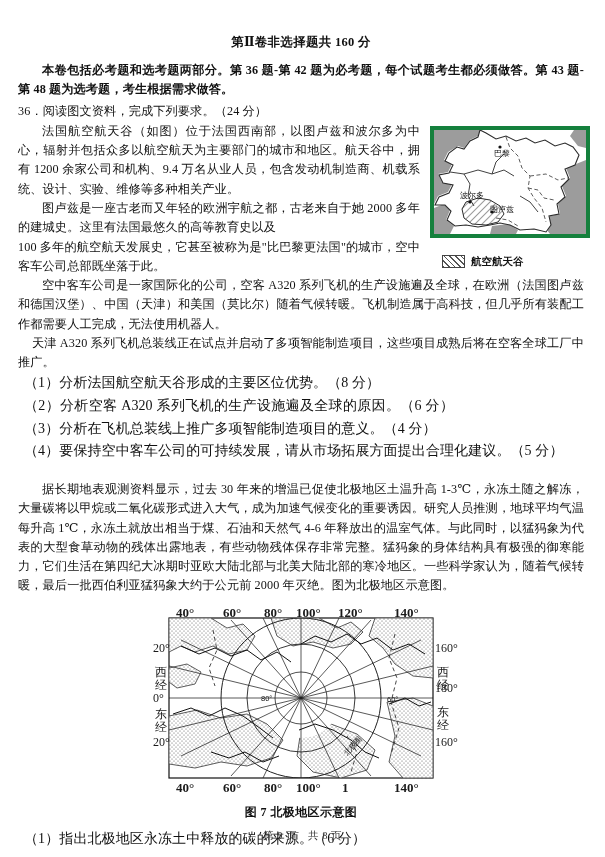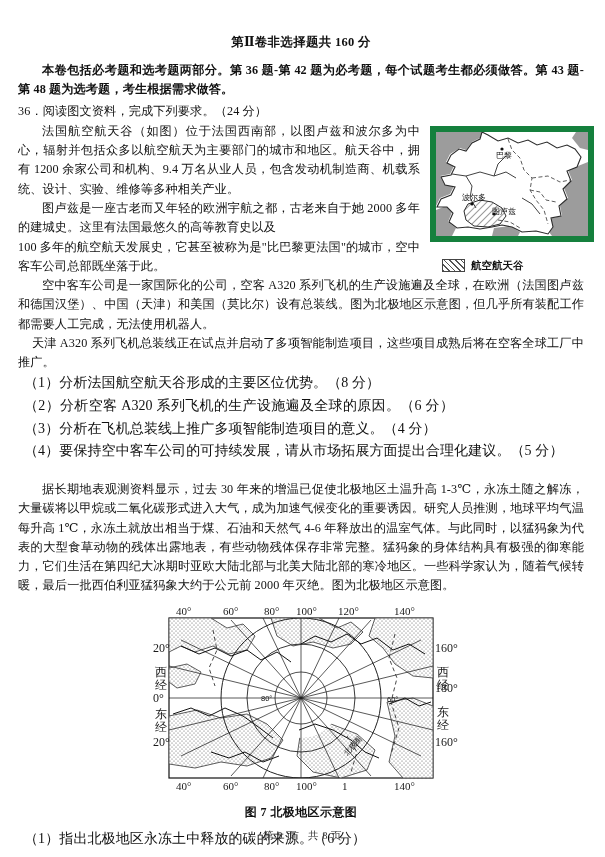--- a/index.html
+++ b/index.html
@@ -69,21 +69,21 @@
   
   .q36-wrap { position: relative; }
   .france-fig {
     float: right;
     width: 154px;
     margin: 4px 0 2px 10px;
   }
   .france-map {
     width: 152px;
     height: 104px;
-    border: 6px solid #15803d;
+    border: 4px solid #15803d;
     position: relative;
     background: #15803d;
     overflow: hidden;
   }
   .france-legend {
     margin-top: 17px;
     display: flex;
     align-items: center;
     gap: 6px;
     font-size: 10.5px;
@@ -111,22 +111,22 @@
   }
   .arctic-caption {
     text-align: center;
     font-weight: bold;
     font-size: 12px;
     margin-top: 2px;
     letter-spacing: 0.4px;
   }
   .ax-lab {
     position: absolute;
-    font-size: 11px;
-    font-weight: normal;
+    font-size: 13px;
+    font-weight: bold;
     color: #1a1a1a;
     white-space: nowrap;
   }
   .side-lab {
     position: absolute;
     font-size: 12px;
     font-weight: normal;
     color: #1a1a1a;
     width: 11px;
     text-align: center;
@@ -210,21 +210,21 @@
       </div>
       <div class="france-legend">
         <span class="legend-swatch"></span>
         <span class="legend-label">航空航天谷</span>
       </div>
     </div>
 
     <p class="para indent">法国航空航天谷（如图）位于法国西南部，以图卢兹和波尔多为中心，辐射并包括众多以航空航天为主要部门的城市和地区。航天谷中，拥有 1200 余家公司和机构、9.4 万名从业人员，包含发动机制造商、机载系统、设计、实验、维修等多种相关产业。</p>
     <p class="para indent">图卢兹是一座古老而又年轻的欧洲宇航之都，古老来自于她 2000 多年的建城史。这里有法国最悠久的高等教育史以及</p>
     <p class="para">100 多年的航空航天发展史，它甚至被称为是"比巴黎更法国"的城市，空中客车公司总部既坐落于此。</p>
-    <p class="para indent">空中客车公司是一家国际化的公司，空客 A320 系列飞机的生产设施遍及全球，在欧洲（法国图卢兹和德国汉堡）、中国（天津）和美国（莫比尔）设有总装线。图为北极地区示意图，但几乎所有装配工作都需要人工完成，无法使用机器人。</p>
+    <p class="para indent">空中客车公司是一家国际化的公司，空客 A320 系列飞机的生产设施遍及全球，在欧洲（法国图卢兹和德国汉堡）、中国（天津）和美国（莫比尔）随着气候转暖。飞机制造属于高科技，但几乎所有装配工作都需要人工完成，无法使用机器人。</p>
     <div class="clear"></div>
     <p class="para" style="text-indent:14px">天津 A320 系列飞机总装线正在试点并启动了多项智能制造项目，这些项目成熟后将在空客全球工厂中推广。</p>
     <p class="sub">（1）分析法国航空航天谷形成的主要区位优势。（8 分）</p>
     <p class="sub" style="width:430px">（2）分析空客 A320 系列飞机的生产设施遍及全球的原因。（6 分）（3）分析在飞机总装线上推广多项智能制造项目的意义。（4 分）</p>
     <p class="sub">（4）要保持空中客车公司的可持续发展，请从市场拓展方面提出合理化建议。（5 分）</p>
   </div>
 
   <div class="gap-md"></div>
 
   <div>

